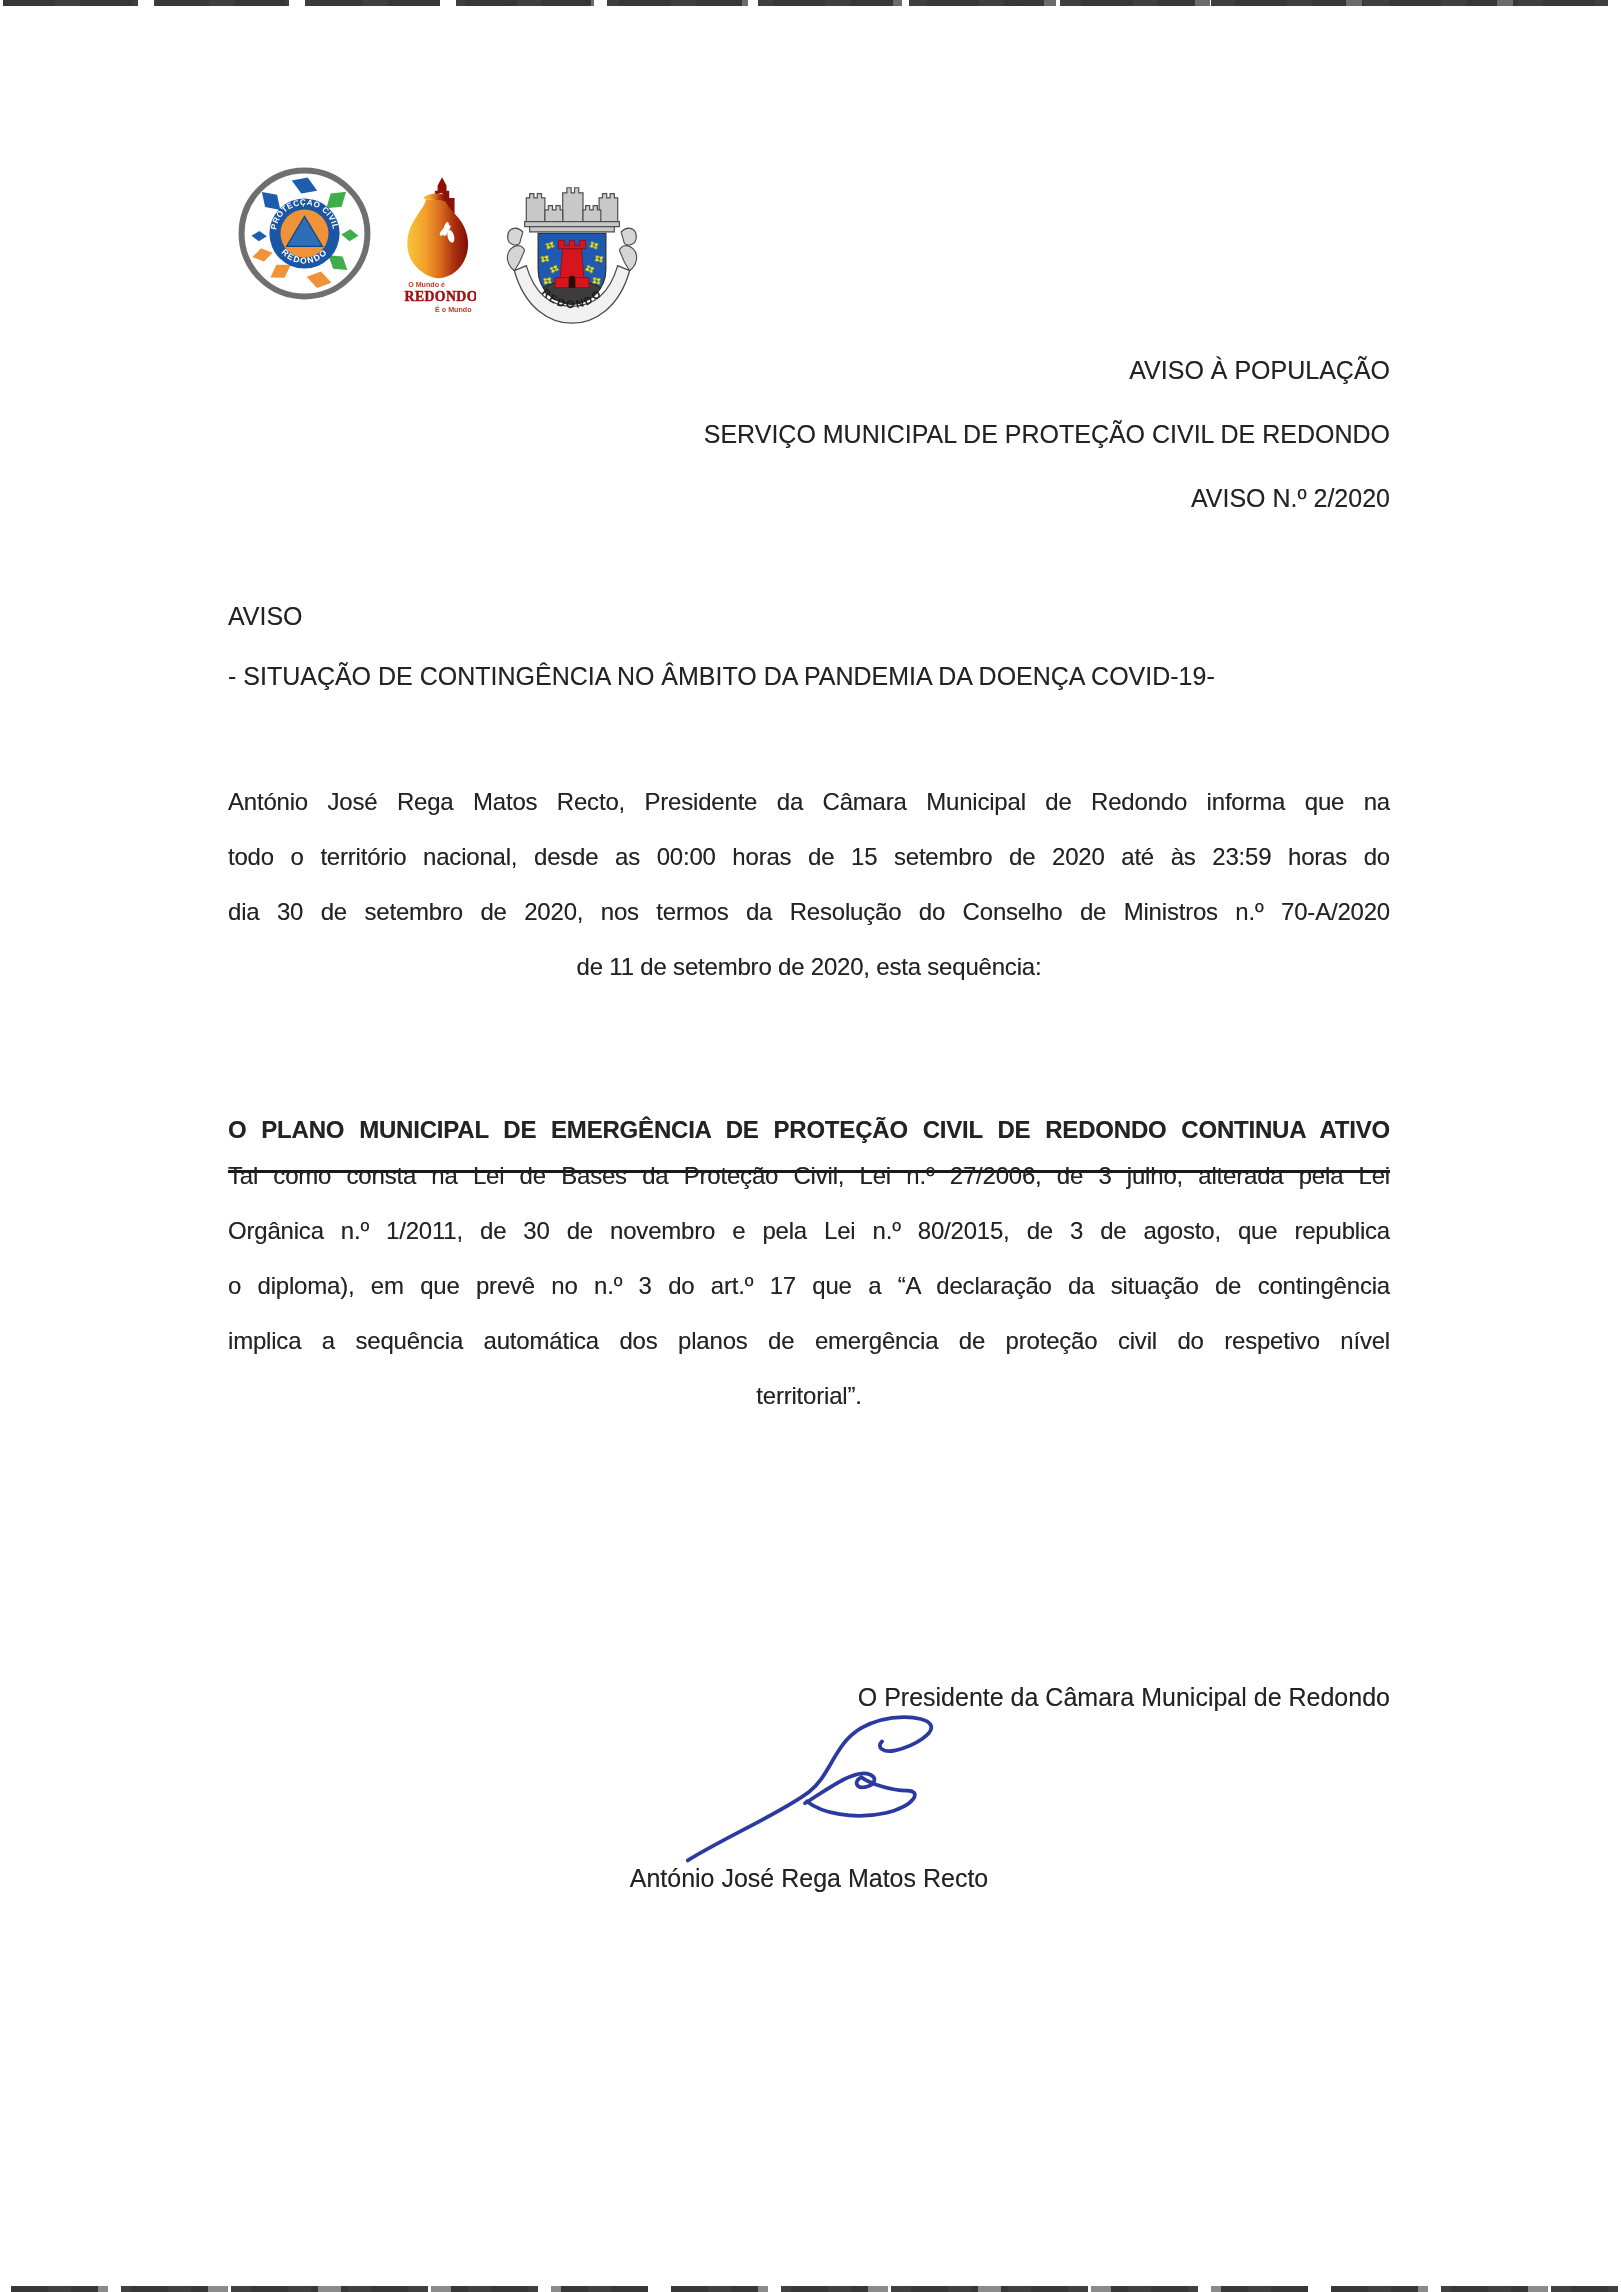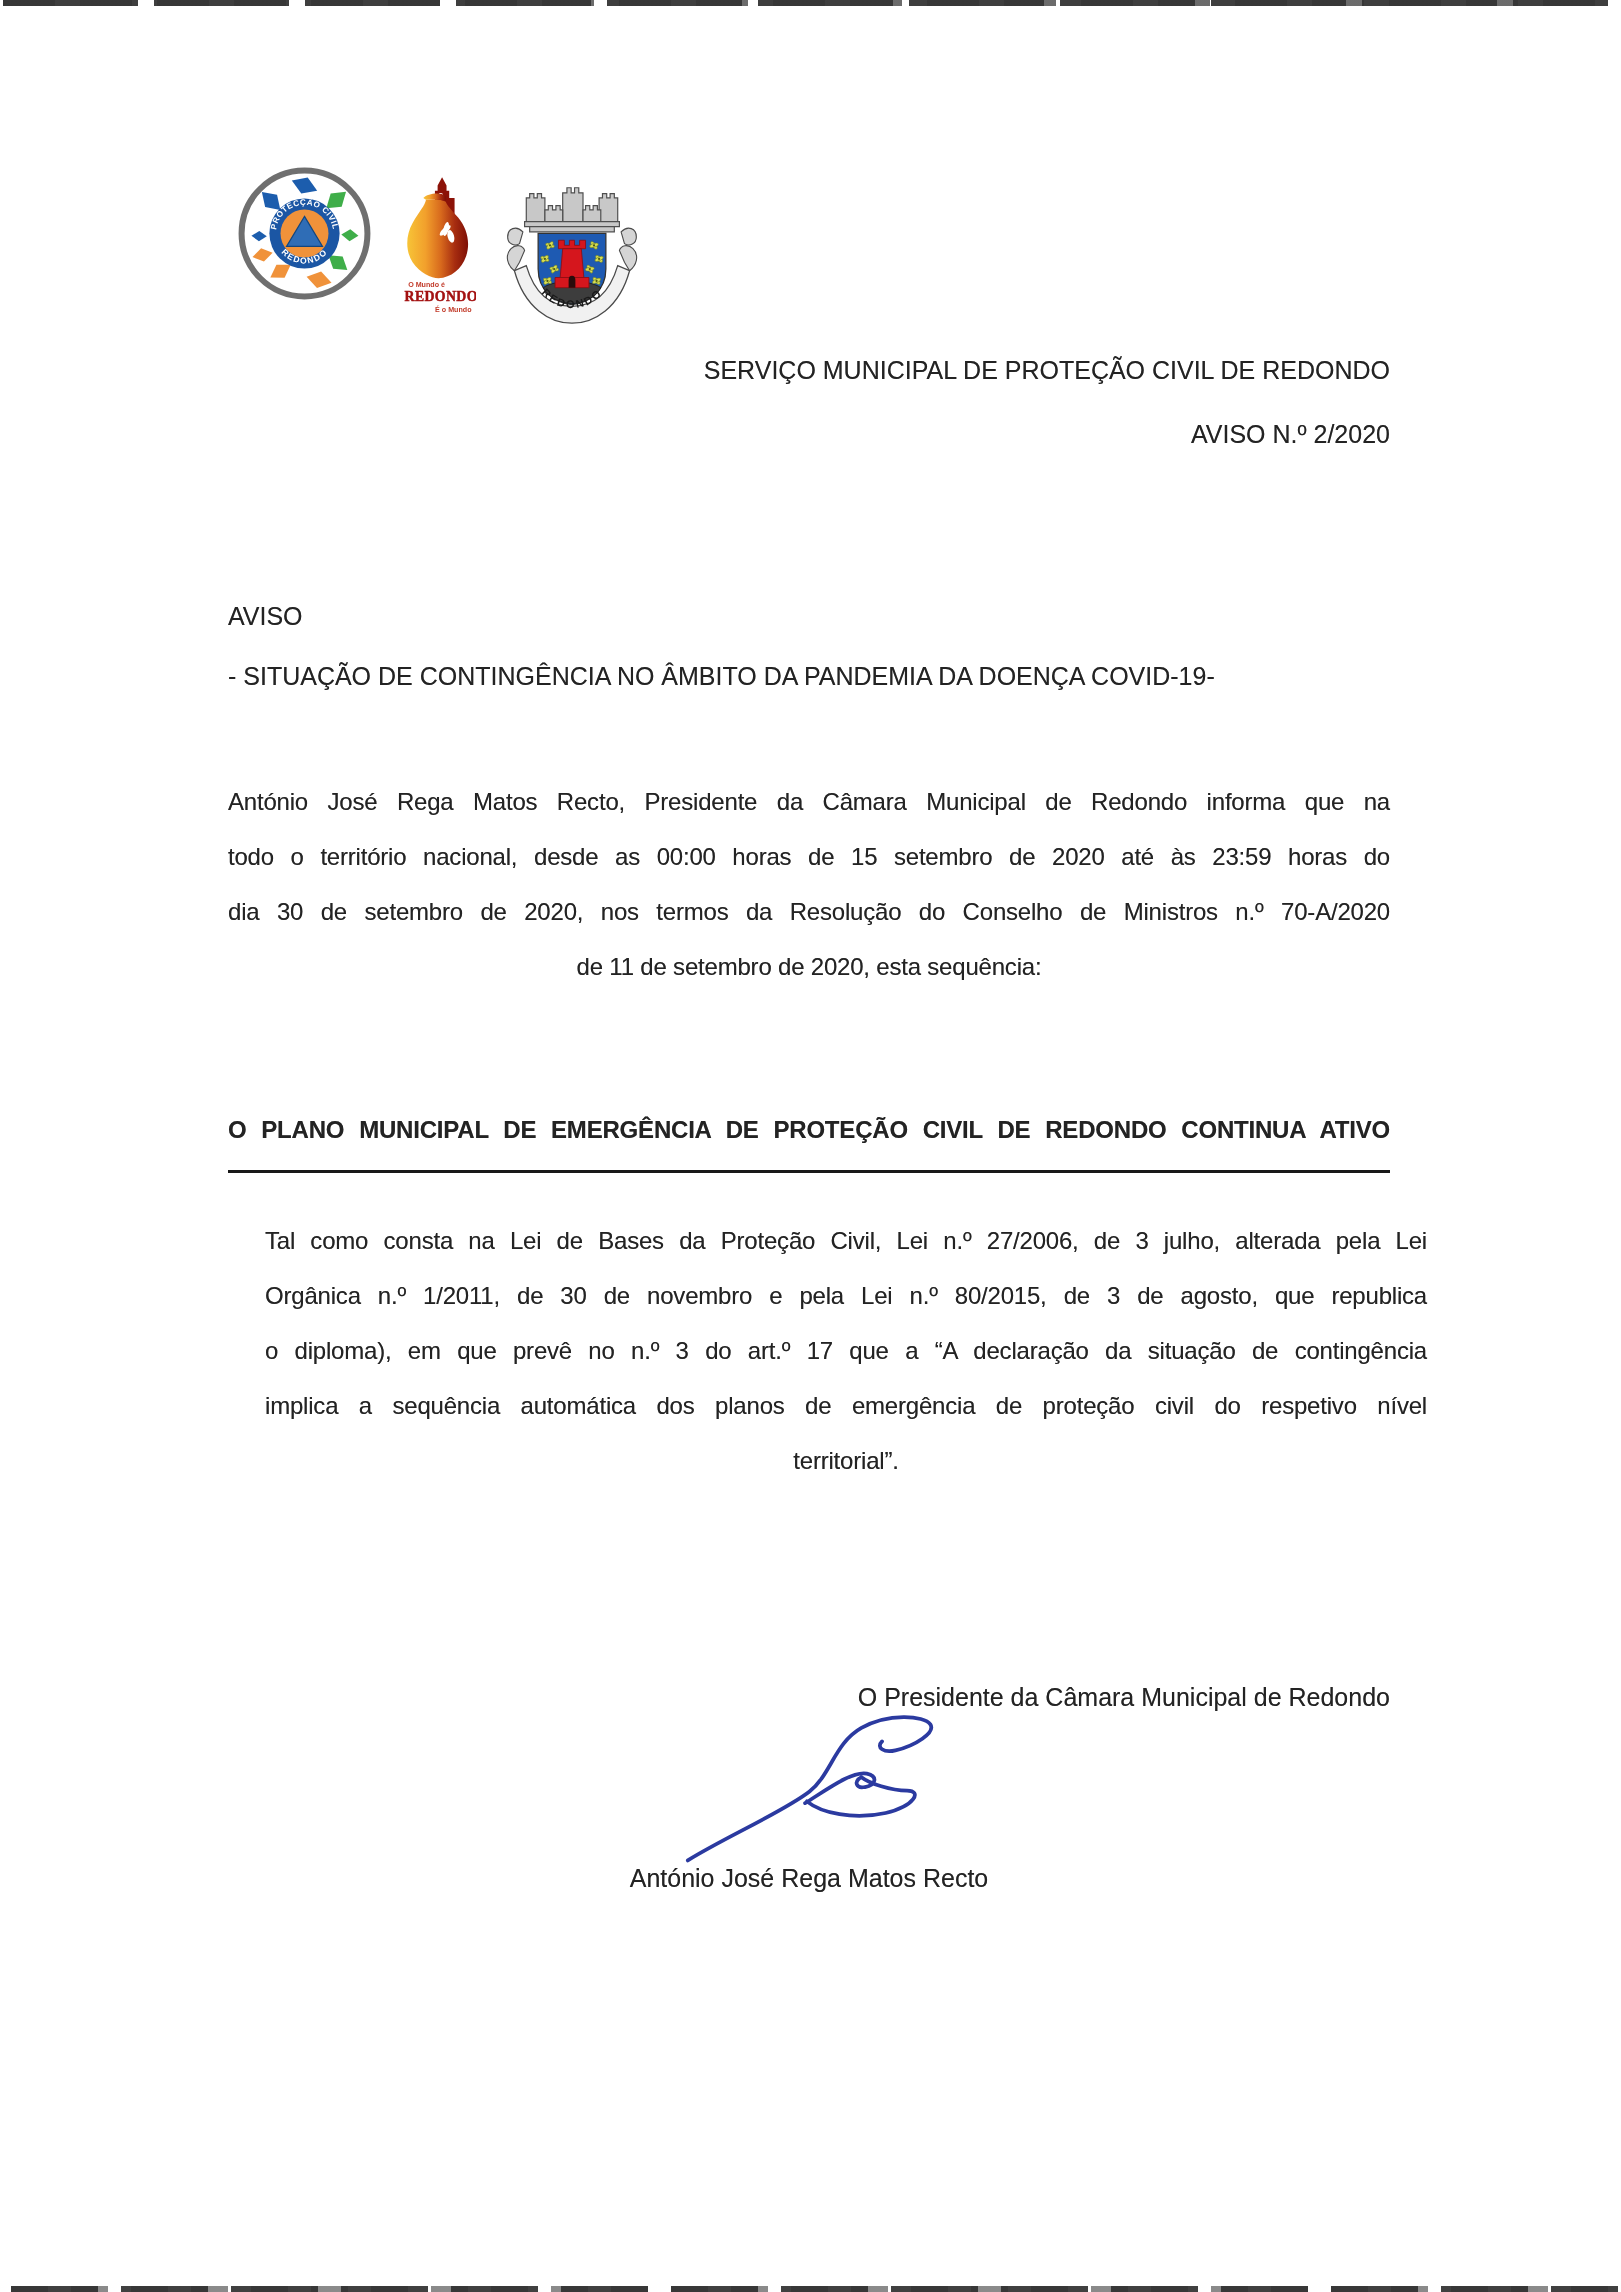--- a/index.html
+++ b/index.html
@@ -28,21 +28,21 @@
   .logo { position: absolute; }
   #logo-pc  { left: 236px; top: 165px; }
   #logo-mr  { left: 401px; top: 176px; }
   #logo-ca  { left: 499px; top: 181px; }
 
   .txt { position: absolute; left: 228px; width: 1162px; }
   .hdr { top: 338px; font-size: 25px; line-height: 64px; text-align: right; }
   .ttl { top: 586px; font-size: 25px; line-height: 60px; text-align: left; }
   .para  { font-size: 24px; letter-spacing: -0.2px; }
   #para1 { top: 774px; }
-  #para2 { top: 1213px; margin-left: 37px; }
+  #para2 { top: 1148px; }
   .jl { height: 55px; line-height: 55px; text-align: justify; text-align-last: justify; }
   .ll { height: 55px; line-height: 55px; text-align: center; }
   .emph {
     top: 1113px;
     font-size: 24px; font-weight: bold; letter-spacing: -0.2px;
     line-height: 34px; padding-bottom: 23px;
     border-bottom: 3.6px solid #181818;
     text-align: justify; text-align-last: justify;
   }
   .sigrole { top: 1668px; font-size: 25px; line-height: 59px; text-align: right; }
@@ -185,20 +185,21 @@
     <path fill="#f1f1f1" stroke="#4a4a4a" stroke-width="1.5" d="M16,106 C28,150 58,168 84,168 C110,168 140,150 152,106 L138,100 C128,134 108,148 84,148 C60,148 40,134 30,100 Z"></path>
     <defs>
       <path id="ca-banner-arc" d="M34,112 C50,142 66,150 84,150 C102,150 118,142 134,112"></path>
     </defs>
     <text font-family="Liberation Sans, sans-serif" font-size="13" font-weight="bold" fill="#1a1a1a" letter-spacing="2.5">
       <textPath href="#ca-banner-arc" startOffset="50%" text-anchor="middle">REDONDO</textPath>
     </text>
   </svg>
 
   <div class="txt hdr doc-text">
+    <div>AVISO À POPULAÇÃO</div>
     <div>SERVIÇO MUNICIPAL DE PROTEÇÃO CIVIL DE REDONDO</div>
     <div>AVISO N.º 2/2020</div>
   </div>
 
   <div class="txt ttl doc-text">
     <div>AVISO</div>
     <div>- SITUAÇÃO DE CONTINGÊNCIA NO ÂMBITO DA PANDEMIA DA DOENÇA COVID-19-</div>
   </div>
 
   <div id="para1" class="txt para doc-text">

